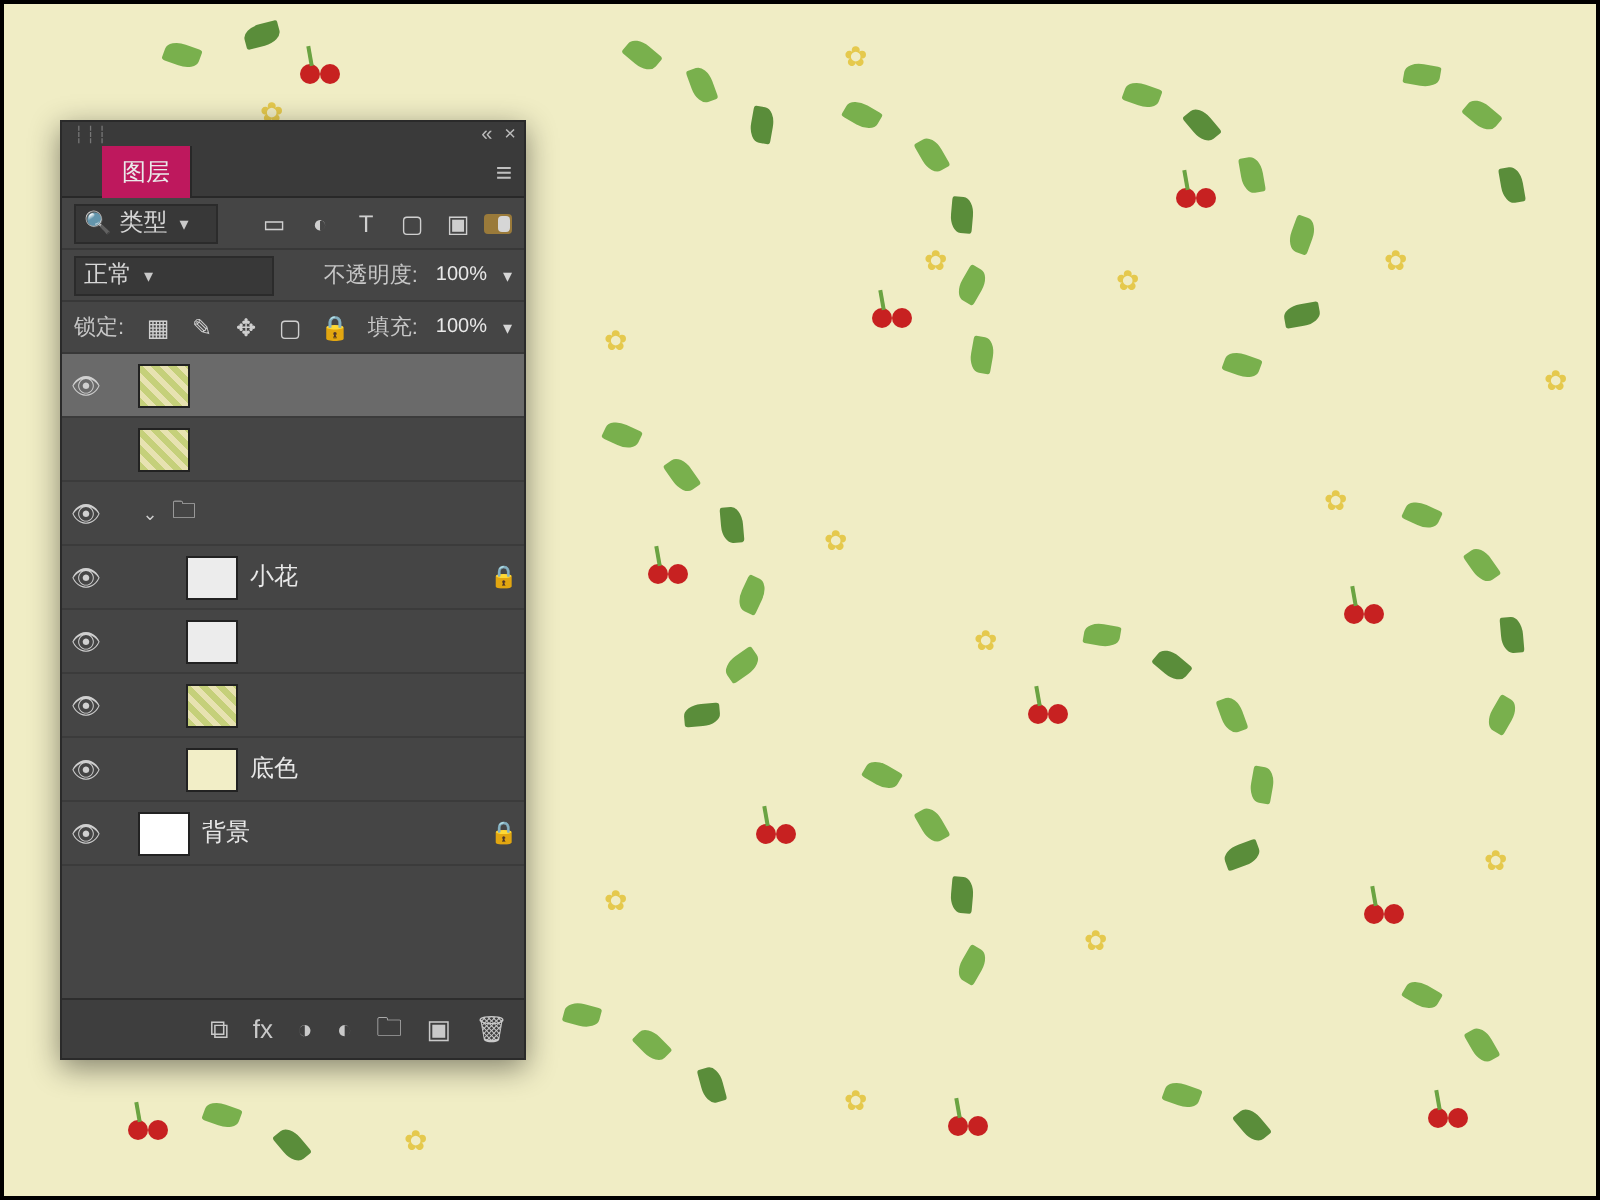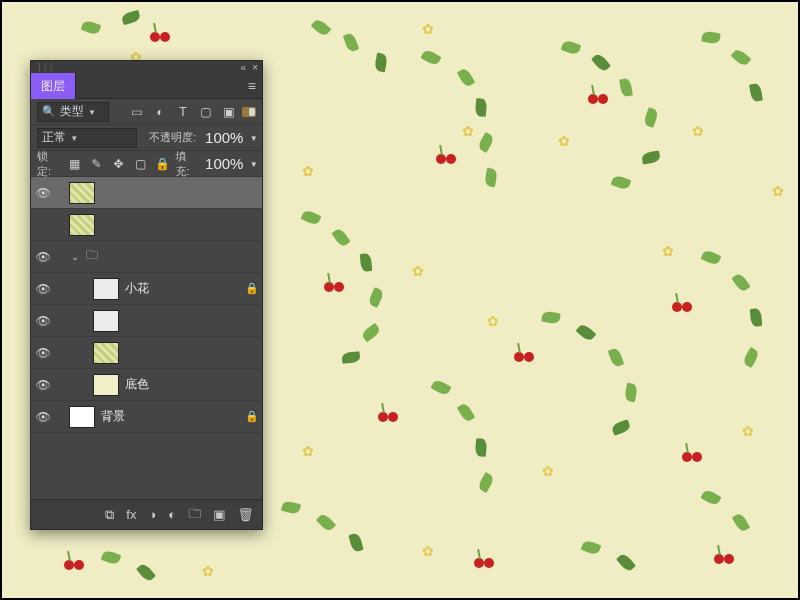--- a/index.html
+++ b/index.html
@@ -39,22 +39,23 @@
 }
 .panel-topbar .grip { color:#777; font-size:8px; letter-spacing:1px; margin-right:auto; margin-left:6px;}
 .panel-topbar .mini-icon { color:#bbb; cursor:pointer; font-size:10px; }
 .panel-tabs {
   height: 26px; display: flex; align-items: center;
   border-bottom: 1px solid #282828;
   background: #3a3a3a;
 }
 .tab {
   padding: 0 10px; height: 26px; line-height: 26px;
-  background: #8b5cf6; color: #eaeaea;
+  background: #be185d; color: #eaeaea;
   border-right: 1px solid #282828;
+  margin-left: 20px;
 }
 .tab-menu { margin-left: auto; margin-right:6px; color:#c0c0c0; cursor:pointer; font-size:14px; }
 
 .panel-row {
   display: flex; align-items: center;
   height: 28px; padding: 0 6px;
   border-bottom: 1px solid #383838;
   gap: 6px;
 }
 .panel-row.dense { height: 26px; }
@@ -67,21 +68,21 @@
 .select .chev { font-size:9px; margin-left:2px; color:#c9c9c9; }
 .select .txt { white-space:nowrap; }
 .blend-select { width: 100px; }
 .kind-select { width: 72px; }
 .rowicons { display:flex; gap:9px; margin-left:auto; }
 .rowicons .ico, .lockicons .ico { width:14px; text-align:center; cursor:pointer; color:#cfcfcf; }
 .toggle { width:14px; height:10px; background:#9a7a3a; border-radius:2px; position:relative; cursor:pointer;}
 .toggle::after{content:"";position:absolute;right:1px;top:1px;width:6px;height:8px;background:#d6d6d6;border-radius:2px;}
 
 .label-small { color:#c7c7c7; font-size:11px; }
-.val { color:#e8e8e8; margin-left:3px; font-size:15px; }
+.val { color:#e8e8e8; margin-left:3px; font-size:10px; }
 .drop-ico { font-size:9px; margin-left:2px; }
 
 .lock-row { height:26px; }
 .lockicons { display:flex; gap:8px; margin-left:4px; }
 
 .layers {
   overflow-y: auto;
   background: #454545;
   height: 306px;
 }

